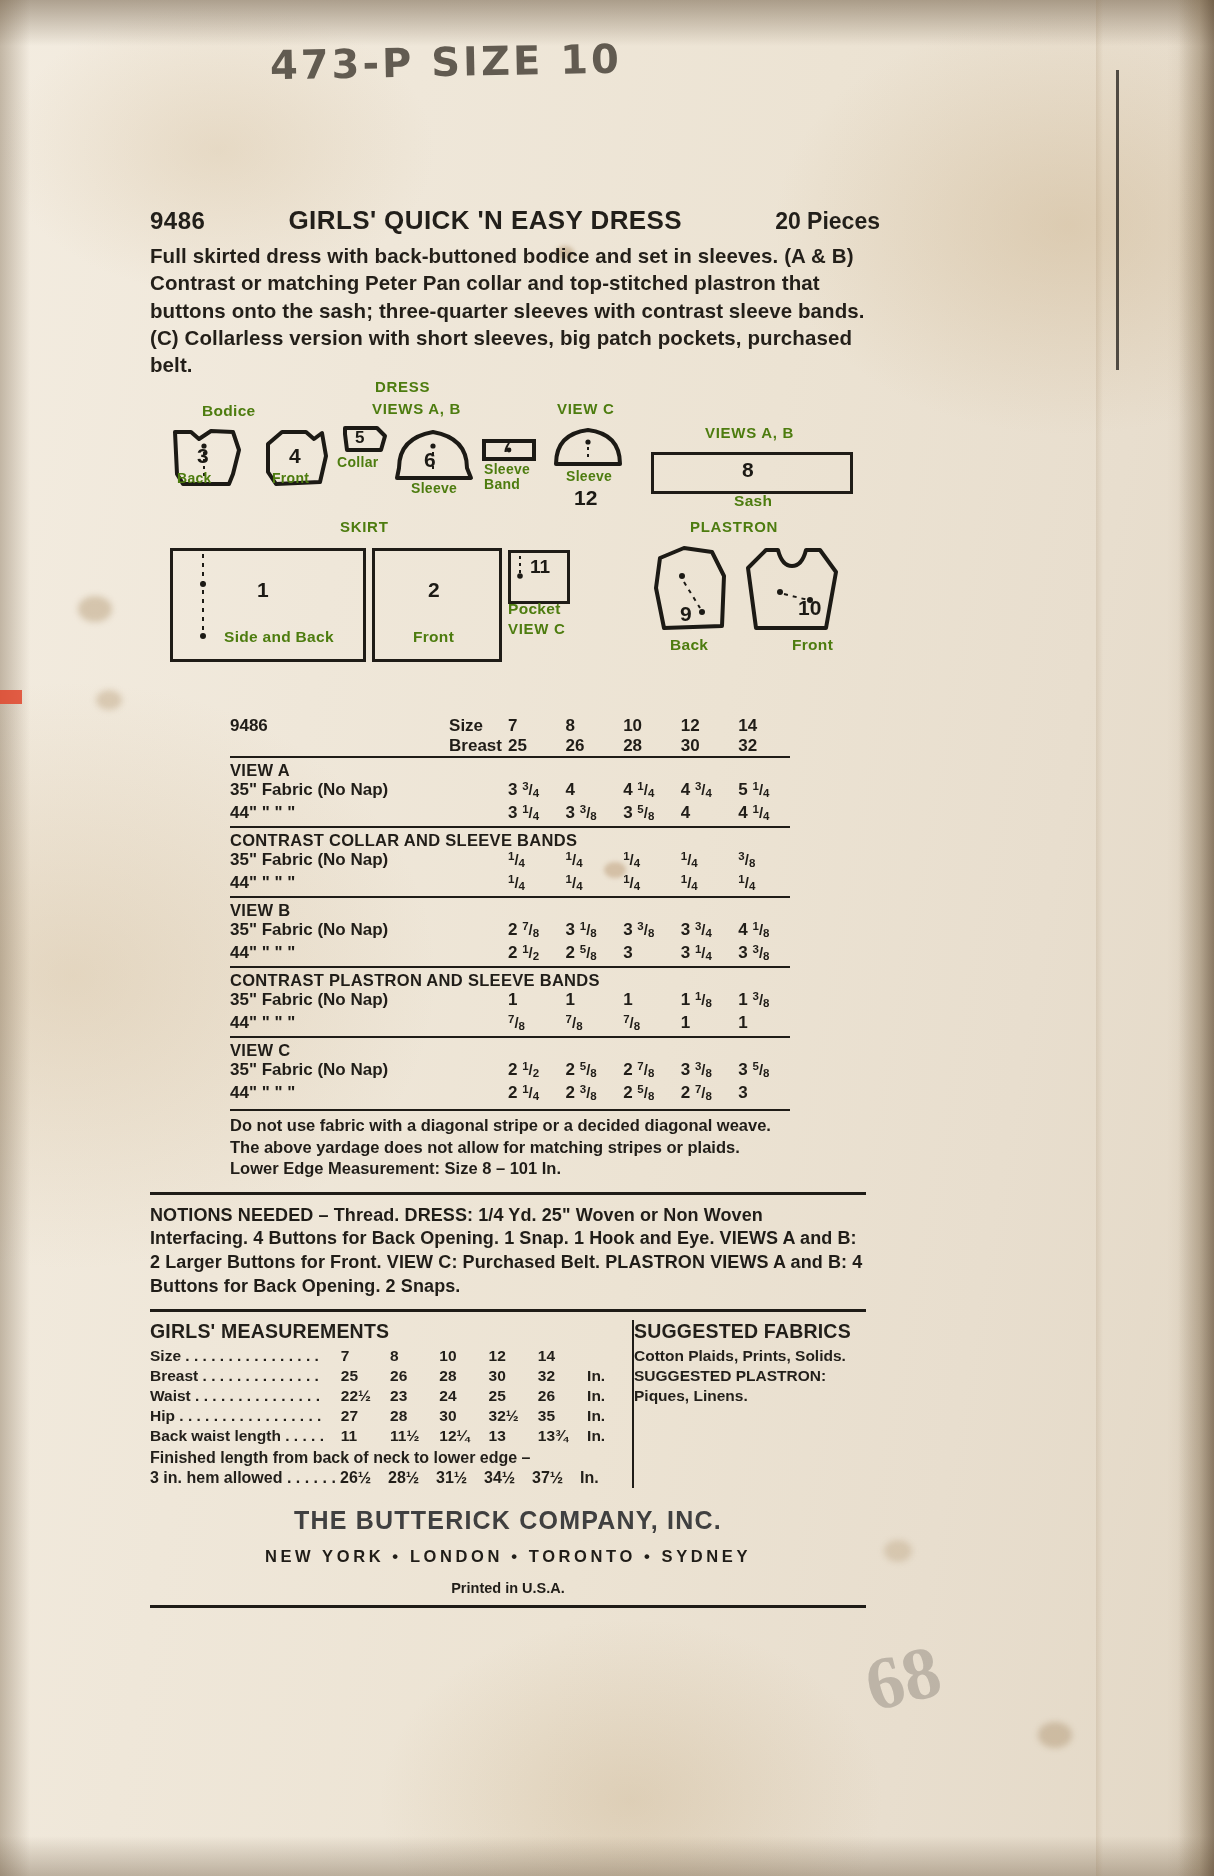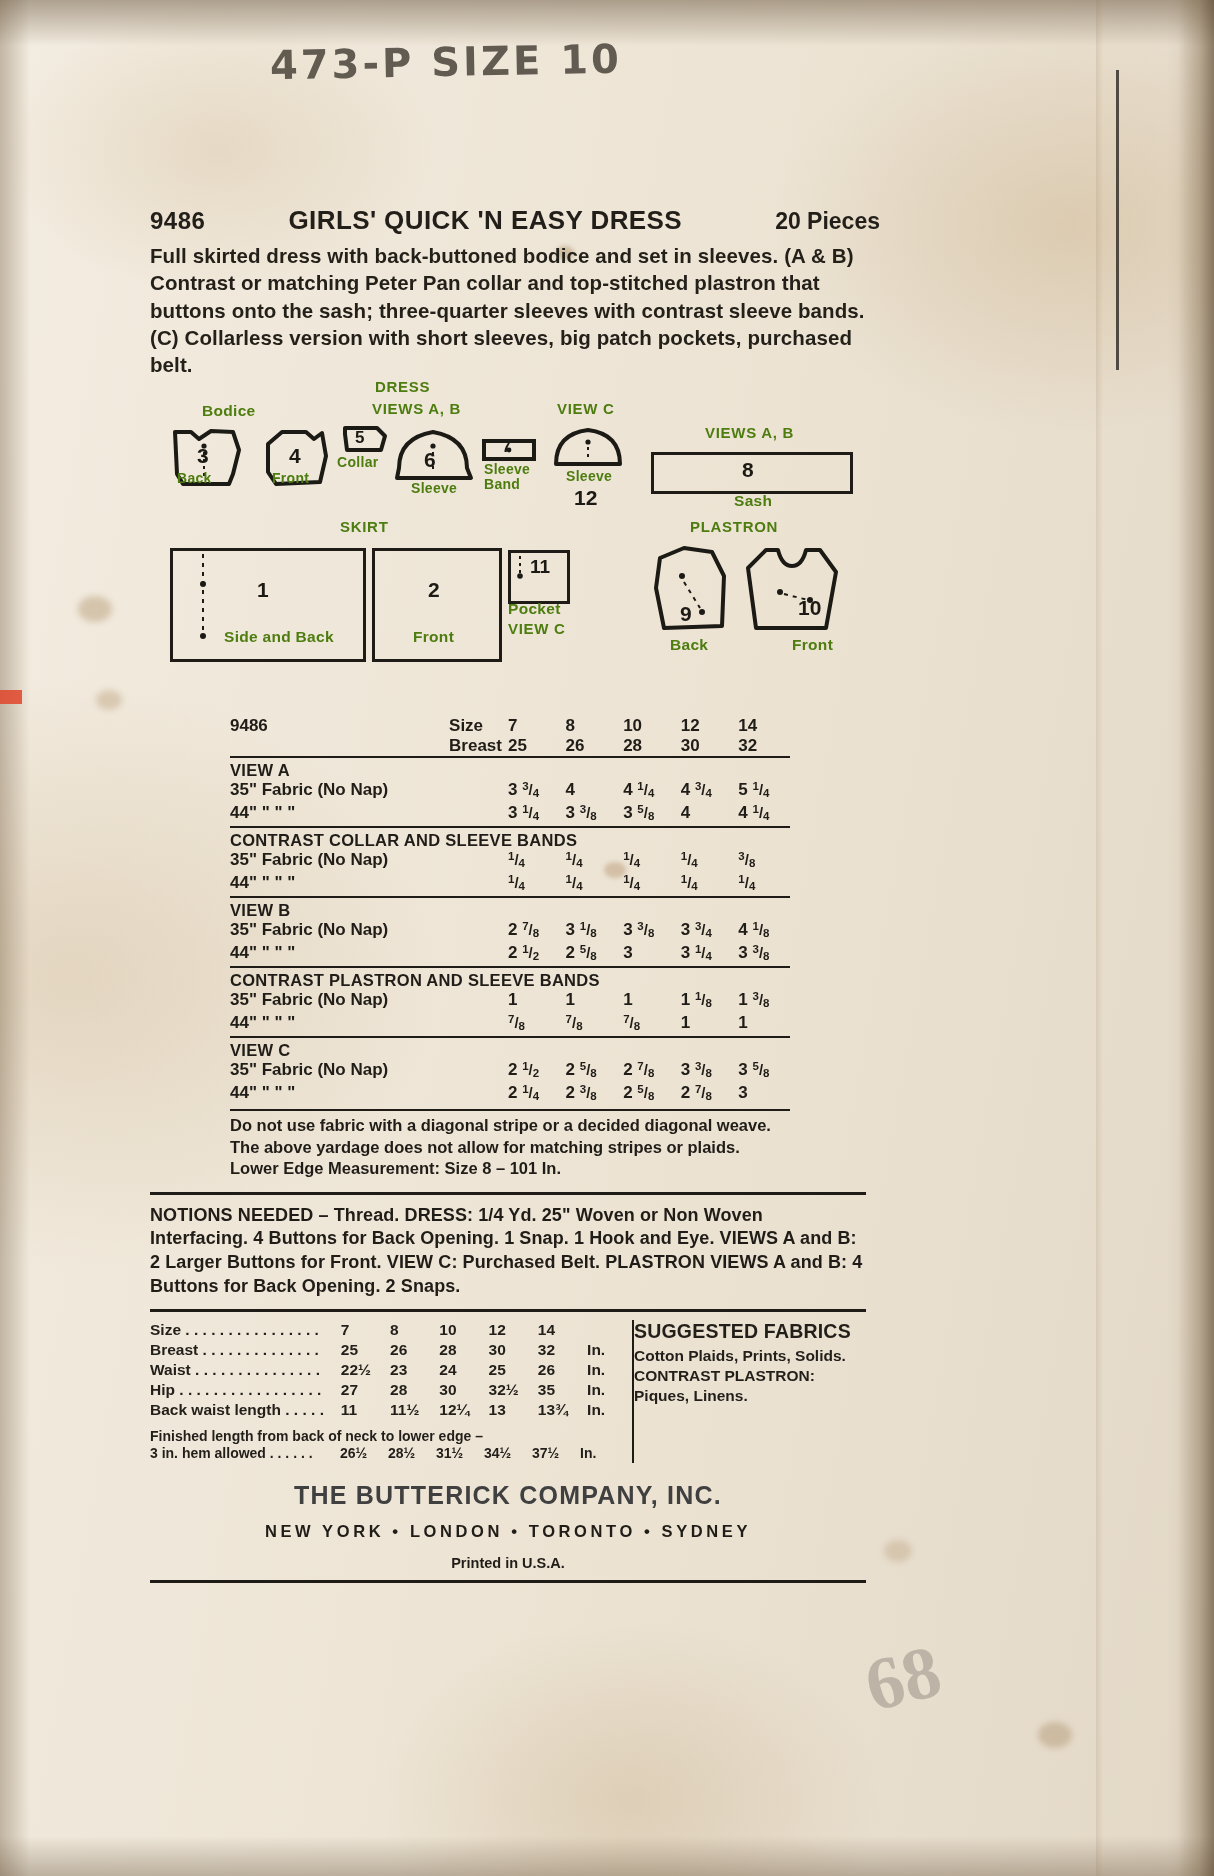--- a/index.html
+++ b/index.html
@@ -120,21 +120,21 @@
     display:flex;width:716px;
   }
   #meas{width:472px;padding-right:10px;border-right:2.5px solid #1f1c17;}
   #fabrics{padding-left:0;width:228px;}
   .colhead{font-size:19.5px;font-weight:bold;letter-spacing:.2px;margin-bottom:3px;}
   #meas table{border-collapse:collapse;font-size:15.5px;font-weight:600;width:100%;}
   #meas td{padding:1px 0;white-space:nowrap;}
   .mlab{width:186px;}
   .mnum{width:48px;text-align:left;}
   .munit{width:34px;text-align:left;}
-  #finnote{font-size:14px;font-weight:600;line-height:1.25;margin-top:8px;}
+  #finnote{font-size:16px;font-weight:600;line-height:1.25;margin-top:2px;}
   #fabrics .ftext{font-size:15.5px;font-weight:600;line-height:1.3;}
 
   
   #footer{margin-top:18px;width:716px;text-align:center;}
   #company{font-size:25px;font-weight:bold;letter-spacing:1.2px;color:#404040;}
   #cities{font-size:16.5px;font-weight:bold;letter-spacing:3.6px;margin-top:12px;color:#201d18;}
   #printed{font-size:14.5px;font-weight:600;margin-top:14px;color:#201d18;}
   #footrule{margin-top:9px;border-top:3px solid #1f1c17;width:716px;}
 
   
@@ -432,20 +432,21 @@
     </table>
   </div>
   <div id="yardnote">Do not use fabric with a diagonal stripe or a decided diagonal weave. The above yardage does not allow for matching stripes or plaids. Lower Edge Measurement: Size 8 – 101 In.</div>
 
   <div id="notions">
     <b>NOTIONS NEEDED</b><span> – Thread. DRESS: 1/4 Yd. 25" Woven or Non Woven Interfacing. 4 Buttons for Back Opening. 1 Snap. 1 Hook and Eye. VIEWS A and B: 2 Larger Buttons for Front. VIEW C: Purchased Belt. PLASTRON VIEWS A and B: 4 Buttons for Back Opening. 2 Snaps.</span>
   </div>
 
   <div id="bottom">
     <div id="meas">
+      <div class="colhead">GIRLS' MEASUREMENTS</div>
       <table>
           <tbody id="meas-body">
             <tr>
               <td class="mlab">Size . . . . . . . . . . . . . . . .</td>
               <td class="mnum">7</td>
               <td class="mnum">8</td>
               <td class="mnum">10</td>
               <td class="mnum">12</td>
               <td class="mnum">14</td>
               <td class="munit"></td>
@@ -497,21 +498,21 @@
           <span class="mnum" style="width:48px;">31½</span>
           <span class="mnum" style="width:48px;">34½</span>
           <span class="mnum" style="width:48px;">37½</span>
           <span class="munit">In.</span>
         </div>
       </div>
     </div>
     <div id="fabrics">
       <div class="colhead">SUGGESTED FABRICS</div>
       <div class="ftext">Cotton Plaids, Prints, Solids.</div>
-      <div class="ftext">CONTRAST PLASTRON: Piques, Linens.</div>
+      <div class="ftext">SUGGESTED PLASTRON: Piques, Linens.</div>
     </div>
   </div>
 
   <div id="footer">
     <div id="company">THE BUTTERICK COMPANY, INC.</div>
     <div id="cities">NEW YORK  •  LONDON  •  TORONTO  •  SYDNEY</div>
     <div id="printed">Printed in U.S.A.</div>
   </div>
   <div id="footrule"></div>
 

